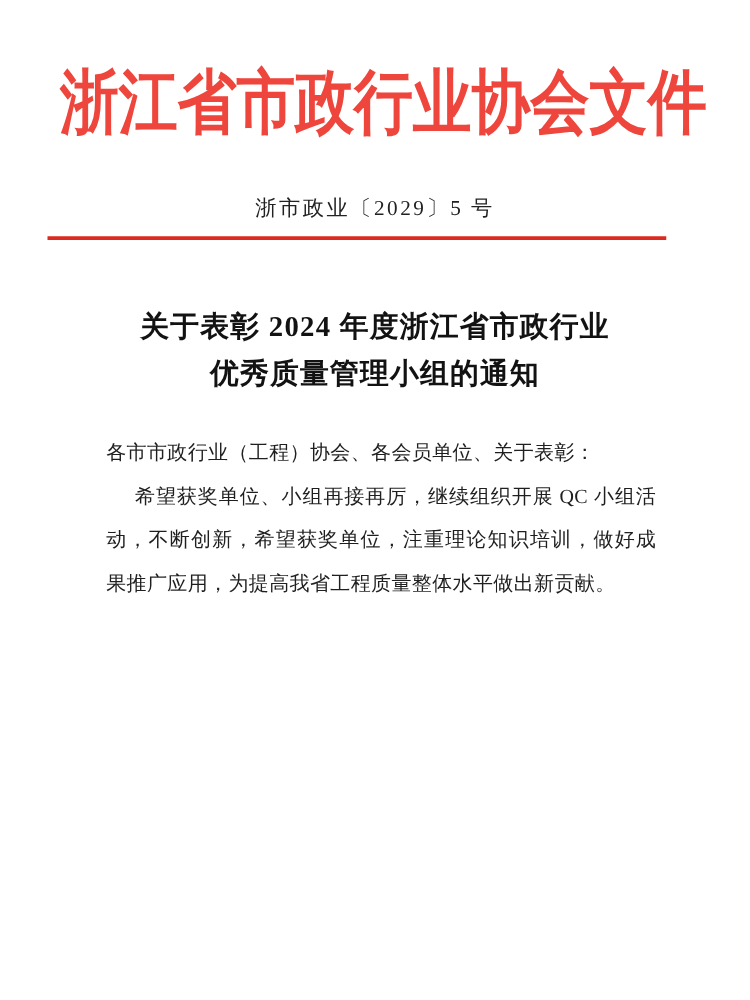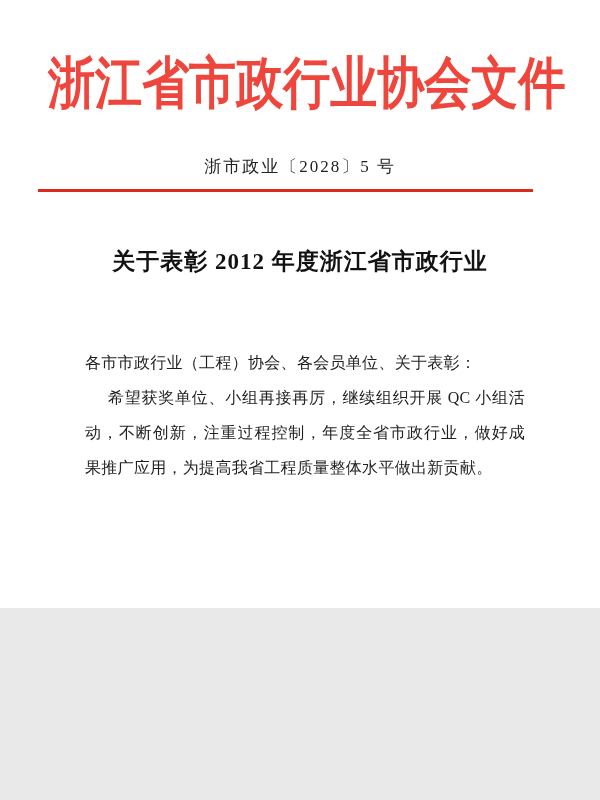--- a/index.html
+++ b/index.html
@@ -7,21 +7,21 @@
     --rule-red: #dc2a1e;
     --body-text: #1f1f1f;
     --title-text: #121212;
     --paper: #ffffff;
   }
   * { margin: 0; padding: 0; box-sizing: border-box; }
   html, body { background: #e9e9e9; }
   .page {
     position: relative;
     width: 600px;
-    height: 608px;
+    height: 800px;
     margin: 0 auto;
     background: var(--paper);
     overflow: hidden;
     font-family: "Liberation Serif", "DejaVu Serif", serif;
   }
   .org-title {
     position: absolute;
     top: 50px;
     left: 0;
     right: 0;
@@ -82,26 +82,27 @@
   .body-text .salutation { text-indent: 0; }
   .body-text .para-first { margin-top: 8px; }
 </style>
 </head>
 <body>
 
 <div class="page">
 
   <div class="org-title">浙江省市政行业协会文件</div>
 
-  <div class="doc-number">浙市政业〔2028〕5 号</div>
+  <div class="doc-number">浙市政业〔2029〕5 号</div>
 
   <div class="red-rule"></div>
 
   <div class="notice-title">
-    <div>关于表彰 2012 年度浙江省市政行业</div>
+    <div>关于表彰 2024 年度浙江省市政行业</div>
+    <div>优秀质量管理小组的通知</div>
   </div>
 
   <div class="body-text">
     <p class="salutation">各市市政行业（工程）协会、各会员单位、关于表彰：</p>
-    <p>希望获奖单位、小组再接再厉，继续组织开展 QC 小组活动，不断创新，注重过程控制，年度全省市政行业，做好成果推广应用，为提高我省工程质量整体水平做出新贡献。</p>
+    <p>希望获奖单位、小组再接再厉，继续组织开展 QC 小组活动，不断创新，希望获奖单位，注重理论知识培训，做好成果推广应用，为提高我省工程质量整体水平做出新贡献。</p>
   </div>
 
 </div>
 
 </body></html>

